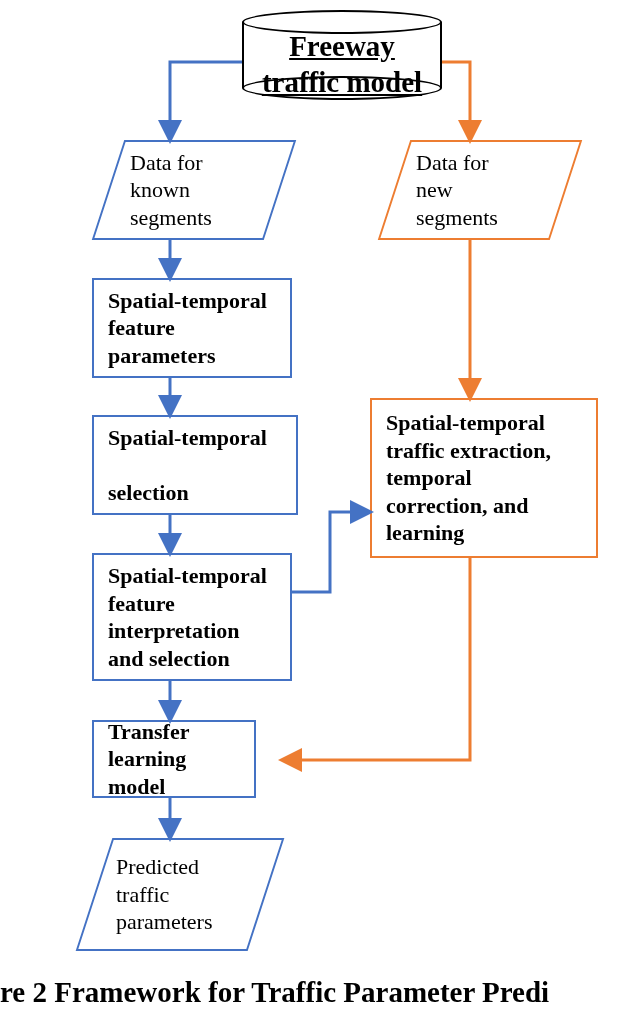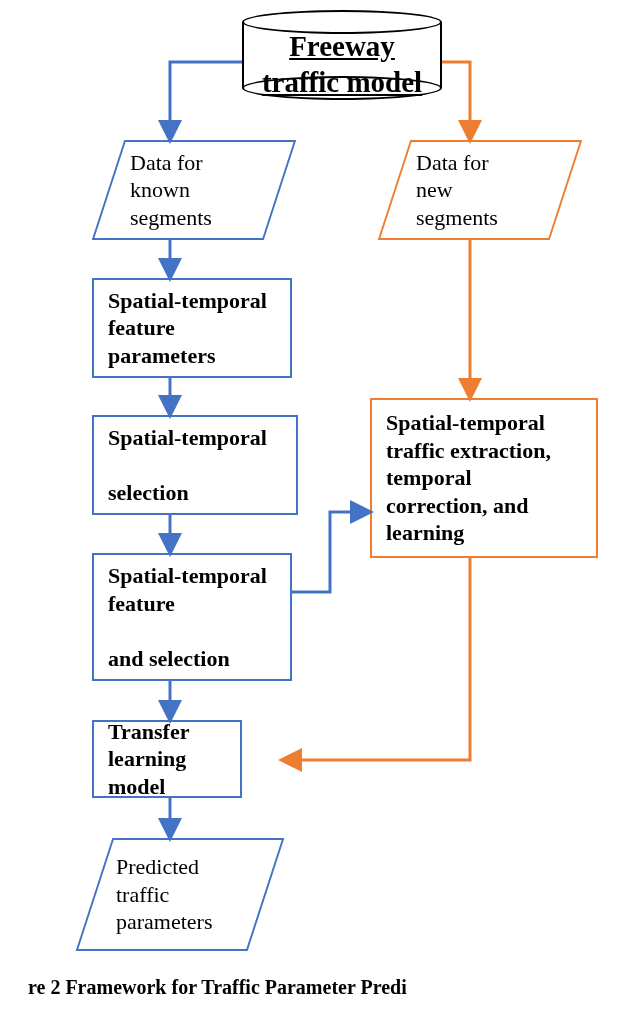--- a/index.html
+++ b/index.html
@@ -62,23 +62,22 @@
   }
   svg.arrows {
     position:absolute; inset:0;
     width:640px; height:1016px;
     pointer-events:none;
   }
   .caption {
     position:absolute;
     font-family:"Times New Roman",Times,serif;
     font-weight:700;
-    font-size:20px;
+    font-size:29px;
     white-space:nowrap;
-    padding-left:28px;
   }
 </style>
 </head>
 <body>
 
 <div class="cyl" style="left:242px; top:10px; width:200px; height:90px;">
   <div class="cyl-bottom"></div>
   <div class="cyl-body"></div>
   <div class="cyl-top"></div>
   <div class="cyl-text">
@@ -122,36 +121,36 @@
     <span>Spatial-temporal</span><br>
     <br>
     <span>selection</span>
   </div>
 </div>
 
 <div class="node rect" style="left:92px; top:553px; width:200px; height:128px; border-color:#4472C4">
   <div>
     <span>Spatial-temporal</span><br>
     <span>feature</span><br>
-    <br>
+    <span>interpretation</span><br>
     <span>and selection</span>
   </div>
 </div>
 
 <div class="node rect" style="left:370px; top:398px; width:228px; height:160px; border-color:#ED7D31">
   <div>
     <span>Spatial-temporal</span><br>
     <span>traffic extraction,</span><br>
     <span>temporal</span><br>
     <span>correction,  and</span><br>
     <span>learning</span>
   </div>
 </div>
 
-<div class="node rect" style="left:92px; top:720px; width:150px; height:78px; border-color:#4472C4">
+<div class="node rect" style="left:92px; top:720px; width:164px; height:78px; border-color:#4472C4">
   <div>
     <span>Transfer</span><br>
     <span>learning model</span>
   </div>
 </div>
 
 <div class="parallelogram" style="left:94px; top:838px; width:172px; height:113px;">
   <div class="pg-shape" style="border-color:#4472C4"></div>
   <div class="pg-text">
     <div>

